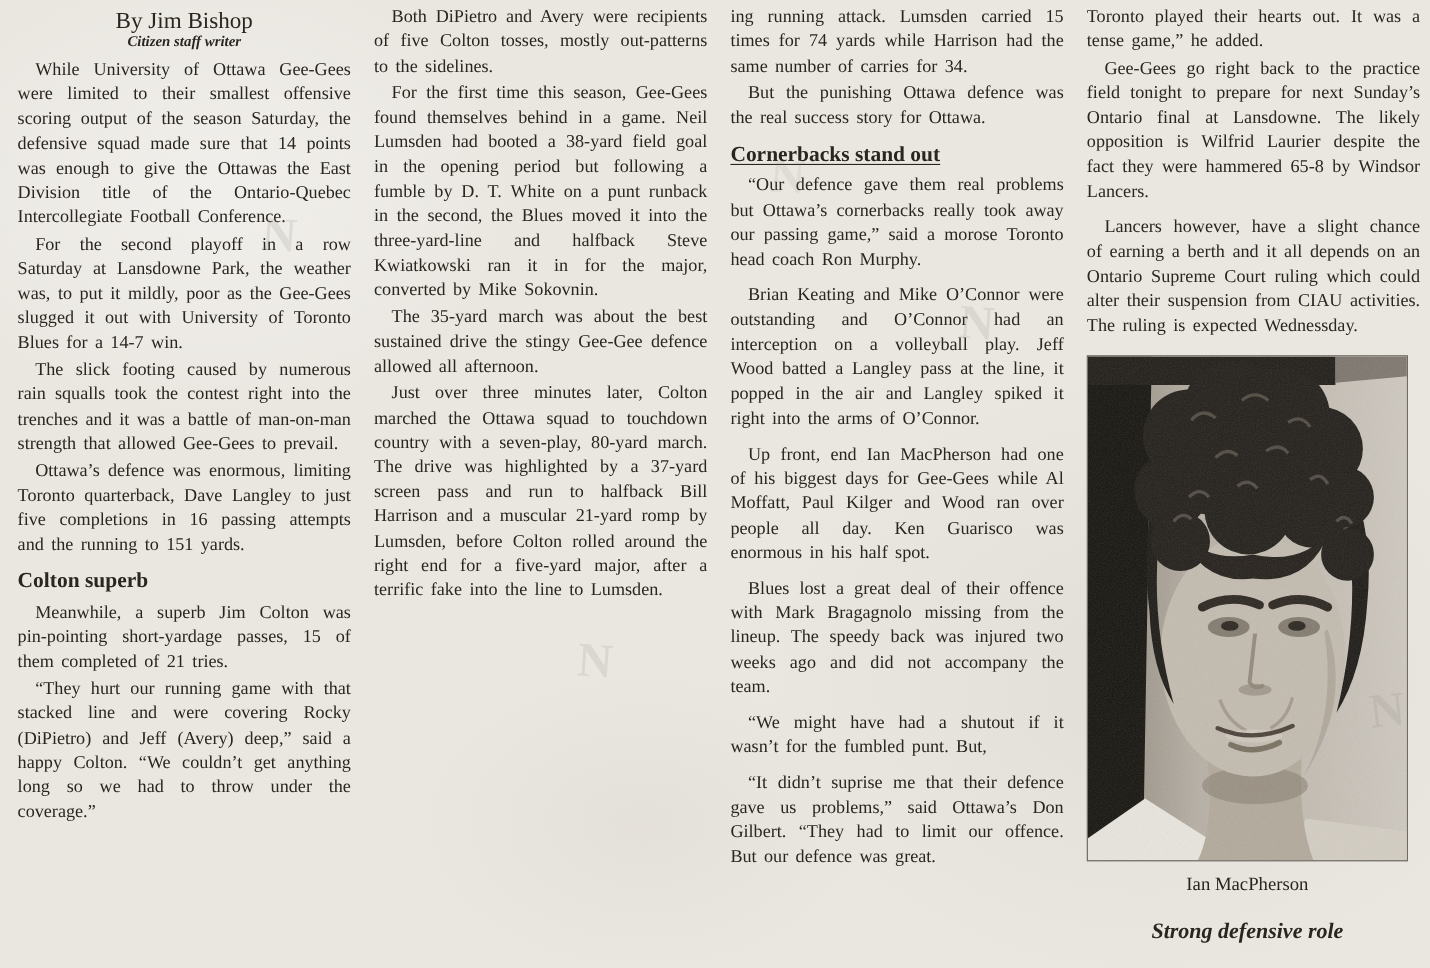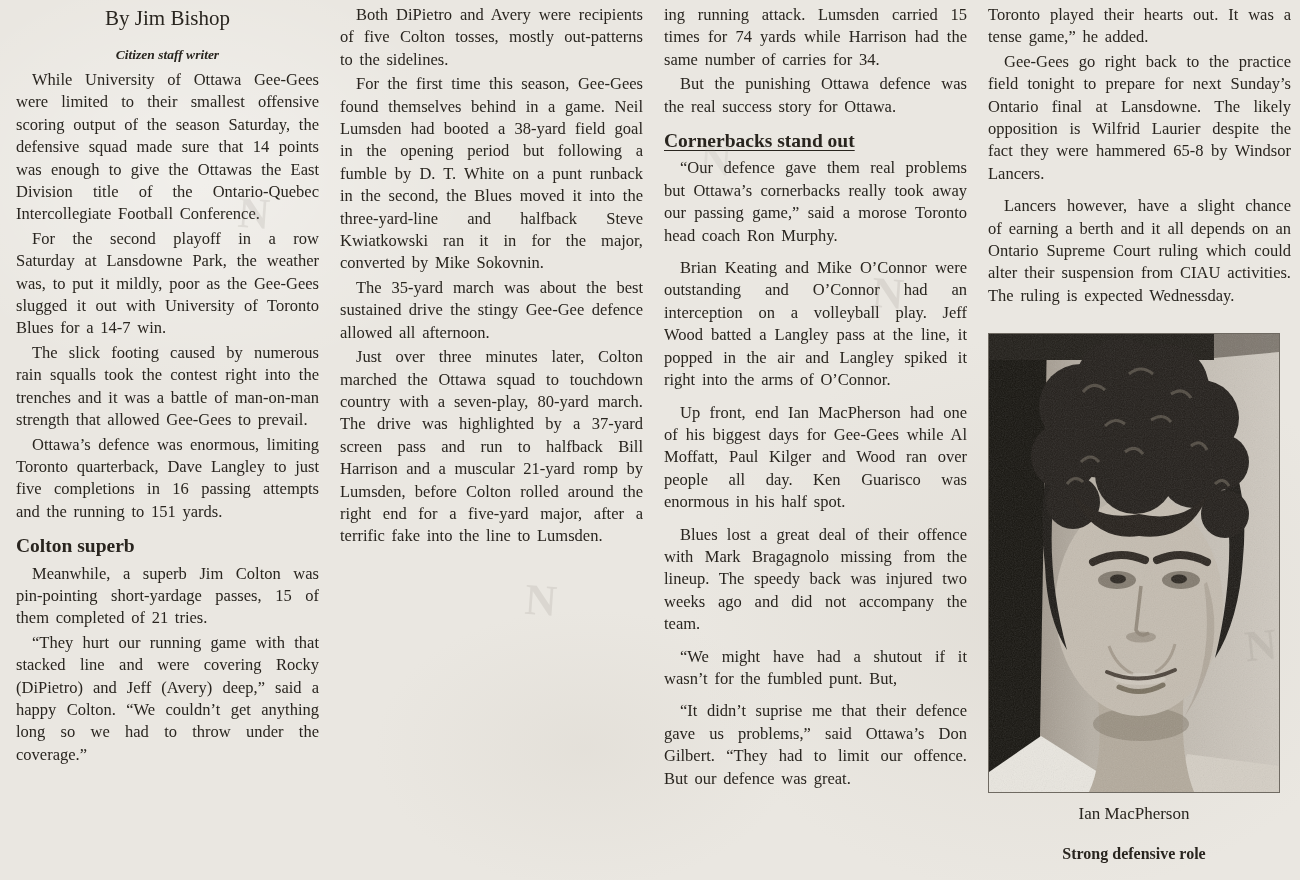--- a/index.html
+++ b/index.html
@@ -33,21 +33,21 @@
   }
   .para{
     margin:0 0 2px 0;
     text-indent:16px;
   }
   .para.cont{text-indent:0;}
   .byline{
     text-align:center;
     font-size:21px;
     line-height:24px;
-    margin:2px 0 17px 0;
+    margin:2px 0 0 0;
     word-spacing:normal;
   }
   .byline-sub{
     text-align:center;
     font-size:13.5px;
     font-style:italic;
     font-weight:bold;
     line-height:16px;
     margin:0 0 6px 0;
     word-spacing:normal;
@@ -56,39 +56,40 @@
     font-size:19.5px;
     font-weight:bold;
     text-indent:0;
     text-align:left;
     margin:12px 0 5px 0;
     word-spacing:normal;
   }
   .subhead.underlined{text-decoration:underline;text-underline-offset:3px;}
   .spaced{margin-top:10px;}
   .photo-wrap{
-    margin-top:26px;
+    margin-top:16px;
     width:292px;
   }
   .photo-frame{
     width:290px;height:458px;
     background:#b9b3aa;
     border:1px solid #6f6a62;
     overflow:hidden;
   }
   .caption-name{
     text-align:center;
     font-size:17px;
     margin-top:10px;
     word-spacing:normal;
     text-indent:0;
   }
   .caption-role{
     text-align:center;
-    font-size:16px;
+    font-size:20px;
+    font-style:italic;
     font-weight:bold;
     word-spacing:normal;
     text-indent:0;
   }
   .ghost{
     position:absolute;
     font-size:44px;
     color:#8a857c;
     opacity:.16;
     font-weight:bold;

